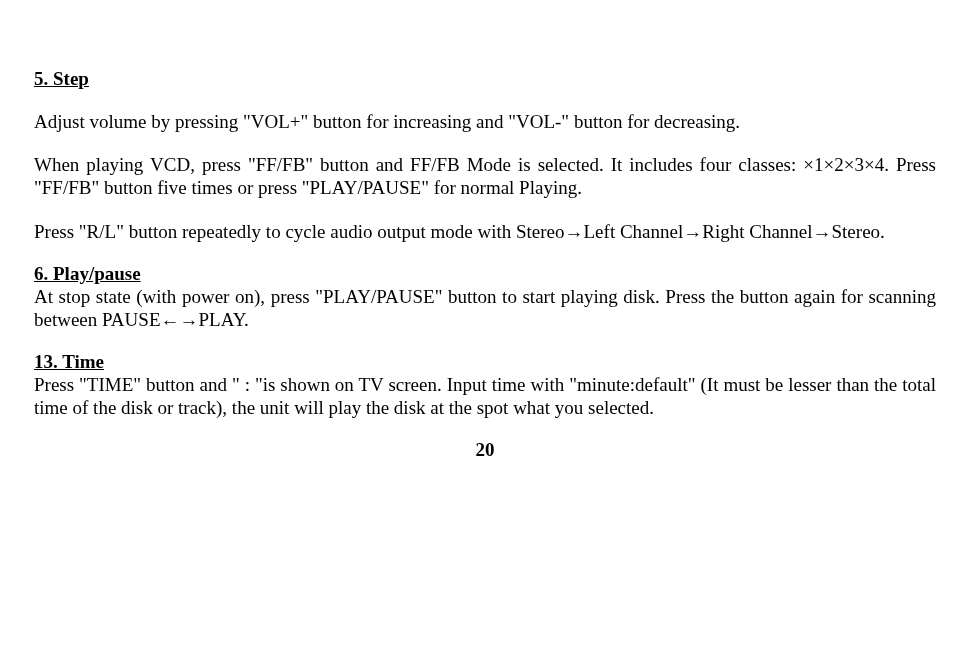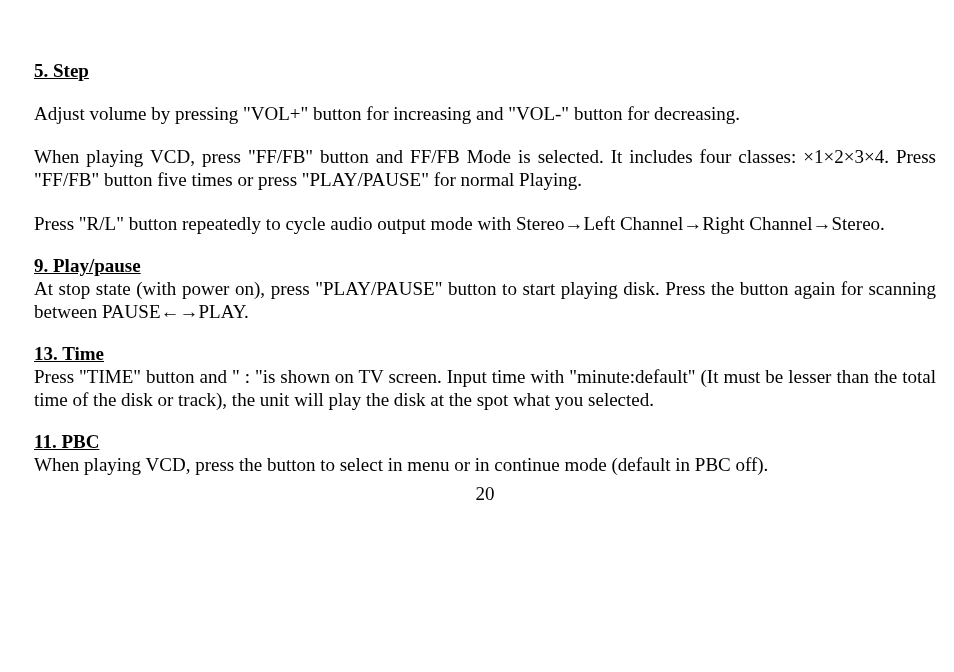--- a/index.html
+++ b/index.html
@@ -9,36 +9,38 @@
     height: 672px;
     background: #fff;
     font-family: "Times New Roman", Times, serif;
     font-size: 19px;
     color: #000;
   }
   .page {
     padding: 60px 18px 0 34px;
     box-sizing: border-box;
     width: 954px;
+    margin-top: 8px;
   }
   .section {
     margin-bottom: 20px;
   }
   .heading {
     font-weight: bold;
     text-decoration: underline;
   }
   .body-text {
     text-align: justify;
     line-height: 1.22;
   }
   .page-number {
     text-align: center;
     margin-top: 6px;
     font-size: 19px;
+    font-weight: bold;
   }
   .u {
   }
 </style>
 </head>
 <body>
 
 <div class="page">
 
   <div class="section">
@@ -51,31 +53,27 @@
 
   <div class="section">
     <div class="body-text">When playing VCD, press "FF/FB" button and FF/FB Mode is selected. It includes four classes: ×1×2×3×4. Press "FF/FB" button five times or press "PLAY/PAUSE" for normal Playing.</div>
   </div>
 
   <div class="section">
     <div class="body-text">Press "R/L" button repeatedly to cycle audio output mode with Stereo→Left Channel→Right Channel→Stereo.</div>
   </div>
 
   <div class="section">
-    <div class="heading">9. Play/pause</div>
+    <div class="heading">6. Play/pause</div>
     <div class="body-text">At stop state (with power on), press "PLAY/PAUSE" button to start playing disk. Press the button again for scanning between PAUSE←→PLAY.</div>
   </div>
 
   <div class="section">
     <div class="heading">13. Time</div>
     <div class="body-text">
       <span>Press "TIME" button and "</span><span class="u">    </span><span>:</span><span class="u">    </span><span>"is shown on TV screen. Input time with "</span><span class="u">minute</span><span>:</span><span class="u">default</span><span>" (It must be lesser than the total time of the disk or track), the unit will play the disk at the spot what you selected.</span>
     </div>
   </div>
 
-  <div class="section" style="margin-bottom:4px;">
-    <div class="heading">11. PBC</div>
-    <div class="body-text">When playing VCD, press the button to select in menu or in continue mode (default in PBC off).</div>
-  </div>
 
   <div class="page-number">20</div>
 
 </div>
 
 </body></html>

